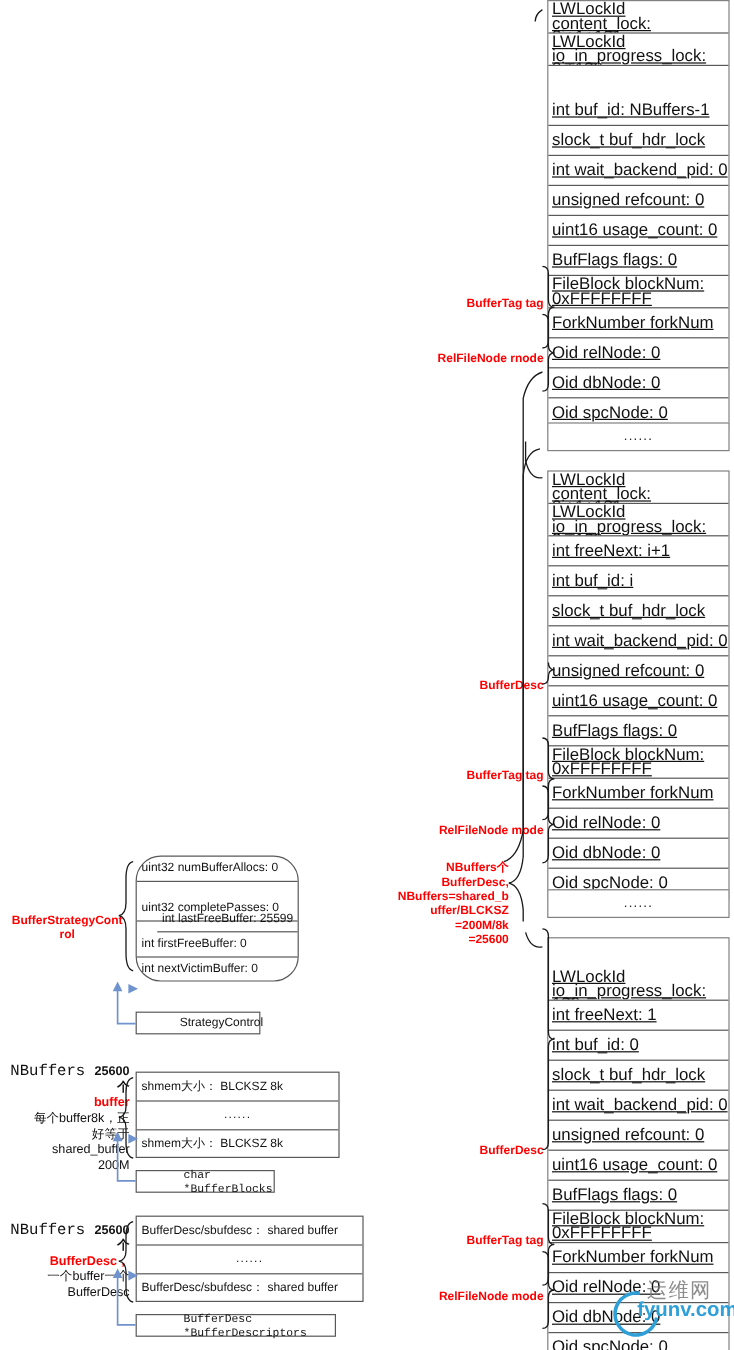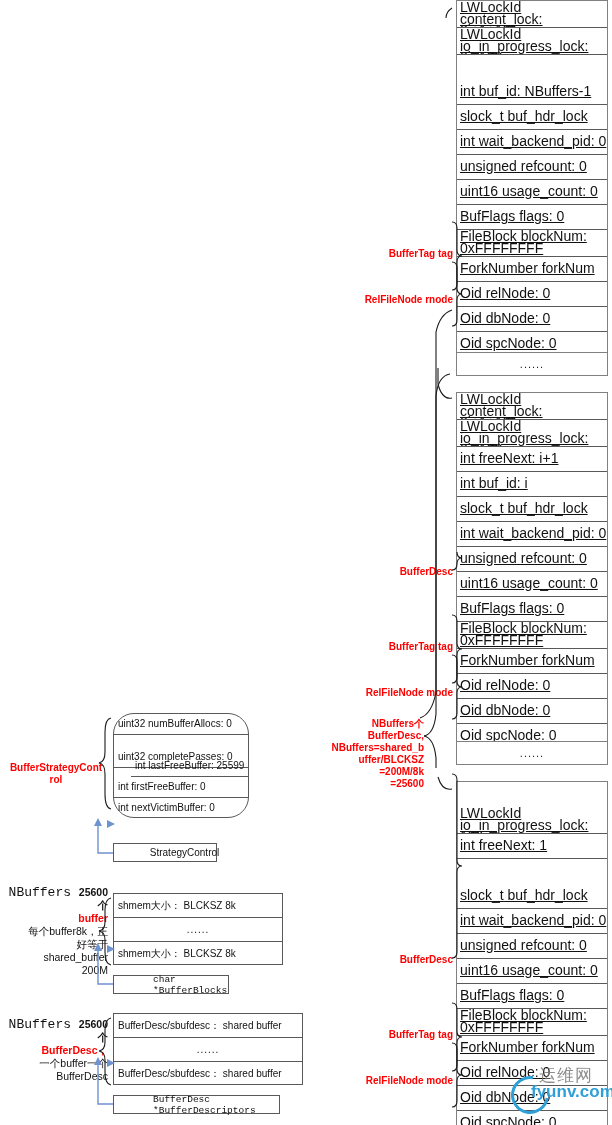--- a/index.html
+++ b/index.html
@@ -93,20 +93,21 @@
       <div class="row" style="top: 306px; height: 25px; line-height: 23px; padding-top: 0px;">Oid dbNode: 0</div>
       <div class="row" style="top: 331px; height: 25px; line-height: 23px; padding-top: 0px;">Oid spcNode: 0</div>
     </div>
 
   <div class="ell" style="left:456px;top:741px;width:152px;height:24px;">......</div>
 
   <div class="box" id="bd-bot" style="left: 456px; top: 781px; width: 152px; height: 356px;">
       <div class="row" style="top: 25px; height: 27px;">LWLockId io_in_progress_lock:
 130</div>
       <div class="row" style="top: 52px; height: 25px; line-height: 23px; padding-top: 0px;">int freeNext: 1</div>
+      <div class="row" style="top: 77px; height: 25px; line-height: 23px; padding-top: 0px;">int buf_id: 0</div>
       <div class="row" style="top: 102px; height: 25px; line-height: 23px; padding-top: 0px;">slock_t buf_hdr_lock</div>
       <div class="row" style="top: 127px; height: 25px; line-height: 23px; padding-top: 0px;">int wait_backend_pid: 0</div>
       <div class="row" style="top: 152px; height: 25px; line-height: 23px; padding-top: 0px;">unsigned refcount: 0</div>
       <div class="row" style="top: 177px; height: 25px; line-height: 23px; padding-top: 0px;">uint16 usage_count: 0</div>
       <div class="row" style="top: 202px; height: 25px; line-height: 23px; padding-top: 0px;">BufFlags flags: 0</div>
       <div class="row" style="top: 227px; height: 27px;">FileBlock blockNum:
 0xFFFFFFFF</div>
       <div class="row" style="top: 254px; height: 25px; line-height: 23px; padding-top: 0px;">ForkNumber forkNum</div>
       <div class="row" style="top: 279px; height: 25px; line-height: 23px; padding-top: 0px;">Oid relNode: 0</div>
       <div class="row" style="top: 304px; height: 25px; line-height: 23px; padding-top: 0px;">Oid dbNode: 0</div>

